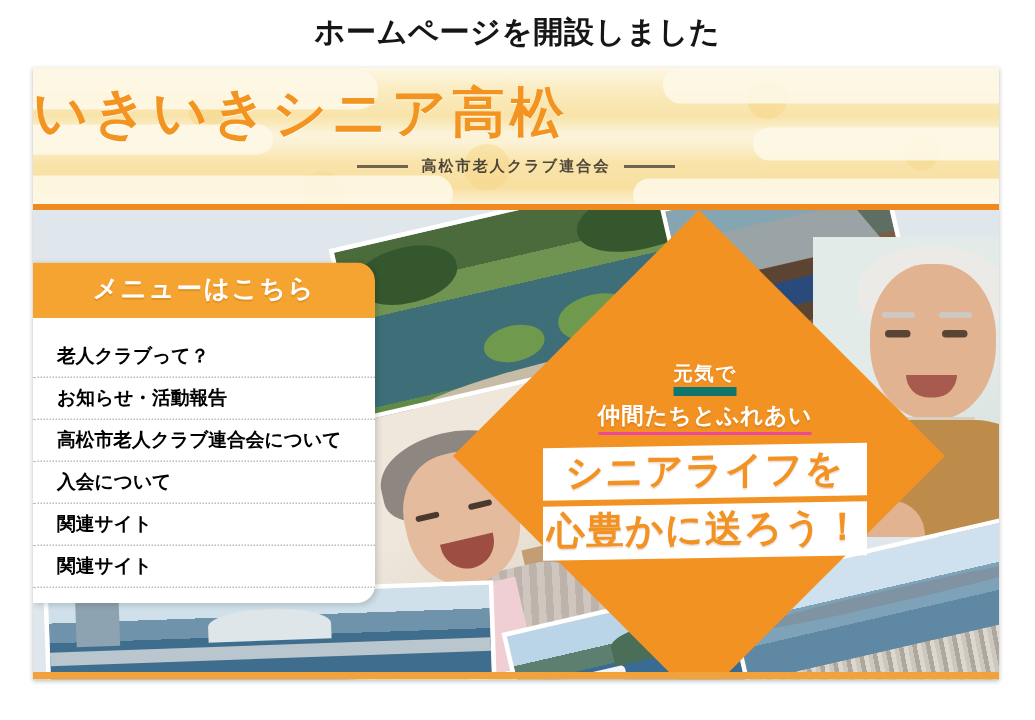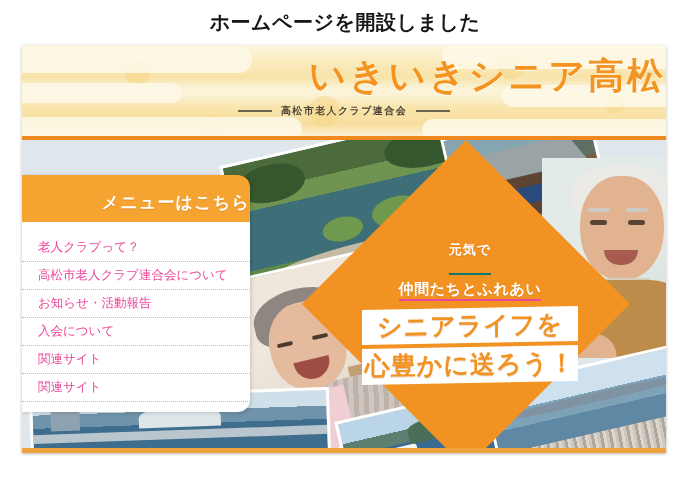--- a/index.html
+++ b/index.html
@@ -69,21 +69,21 @@
     left: 0; top: 91px;
     width: 644px; height: 4px;
     background: #f08a1e;
   }
 
   
   .logo-wrap {
     position: absolute;
     left: 0; top: 8px;
     width: 644px;
-    text-align: right;
+    text-align: left;
     z-index: 4;
   }
   .logo-main {
     font-size: 36px;
     font-weight: bold;
     color: #f2941f;
     letter-spacing: 3px;
     line-height: 46px;
     text-shadow: 0 1px 0 rgba(255,255,255,.85);
     font-family: "DejaVu Sans", "Liberation Sans", sans-serif;
@@ -311,22 +311,22 @@
     left: 340px; top: 100px;
     width: 216px;
     z-index: 8;
     text-align: center;
     color: #ffffff;
     font-weight: bold;
     text-shadow: 0 1px 1px rgba(150,70,0,.22);
   }
   .dt-l1 {
     font-size: 13px; letter-spacing: 1px;
-    border-bottom: 2px solid #0f766e;
-    display: inline-block; padding-bottom: 15px;
+    border-bottom: 6px solid #0f766e;
+    display: inline-block; padding-bottom: 1px;
     line-height: 16px;
   }
   .dt-l2 {
     font-size: 15px; letter-spacing: .6px;
     border-bottom: 2px solid #ec4899;
     display: inline-block; padding-bottom: 1px;
     margin-top: 5px; line-height: 18px;
   }
   .dt-band {
     margin-top: 7px;
@@ -359,42 +359,42 @@
     position: absolute;
     left: 0px; top: 35px;
     width: 228px;
     z-index: 10;
     border-radius: 0 12px 12px 0;
     overflow: hidden;
     box-shadow: 1px 1px 4px rgba(0,0,0,.16);
   }
   .menu-head {
     background: #f5a331;
-    padding: 17px 0 8px;
-    text-align: right;
+    padding: 7px 0 8px;
+    text-align: center;
     border-radius: 0 12px 0 0;
   }
   .menu-head-title {
     color: #fff; font-weight: bold; font-size: 17px; letter-spacing: 1.2px;
     line-height: 22px;
     text-shadow: 0 1px 0 rgba(190,110,10,.35);
   }
   .menu-head-sub {
     color: #fff; font-weight: bold; font-size: 10px; letter-spacing: .4px;
     line-height: 14px; margin-top: 1px;
   }
   .menu-body {
     background: #ffffff;
     padding: 12px 0 10px 0;
     border-radius: 0 0 12px 0;
   }
   .menu-item {
     font-size: 12.5px;
-    font-weight: normal;
-    color: #ec4899;
+    font-weight: bold;
+    color: #000000;
     padding: 5px 10px 5px 16px;
     line-height: 17px;
     border-bottom: 1px dotted #b9bcc7;
     cursor: pointer;
     white-space: nowrap;
   }
   .menu-item:first-child { }
   .menu-item:last-child { border-bottom: 1px dotted #b9bcc7; }
 
   
@@ -509,22 +509,22 @@
         <div class="dt-l4">心豊かに送ろう！</div>
       </div>
     </div>
 
     <div class="menu">
       <div class="menu-head">
         <div class="menu-head-title">メニューはこちら</div>
       </div>
       <div class="menu-body">
         <div class="menu-item">老人クラブって？</div>
+        <div class="menu-item">お知らせ・活動報告</div>
         <div class="menu-item">高松市老人クラブ連合会について</div>
-        <div class="menu-item">お知らせ・活動報告</div>
         <div class="menu-item">入会について</div>
         <div class="menu-item">関連サイト</div>
         <div class="menu-item">関連サイト</div>
 
       </div>
     </div>
 
   </div>
 
   <div class="bottom-rule"></div>

